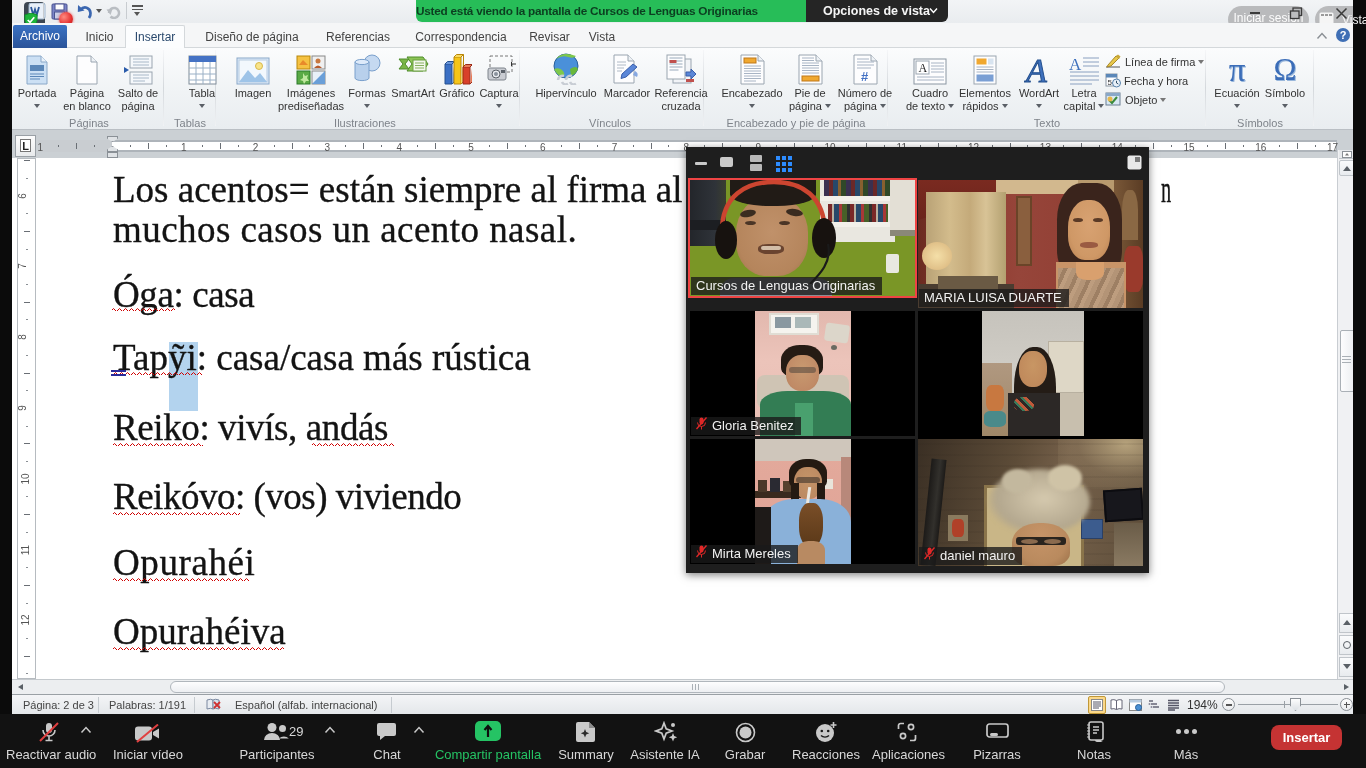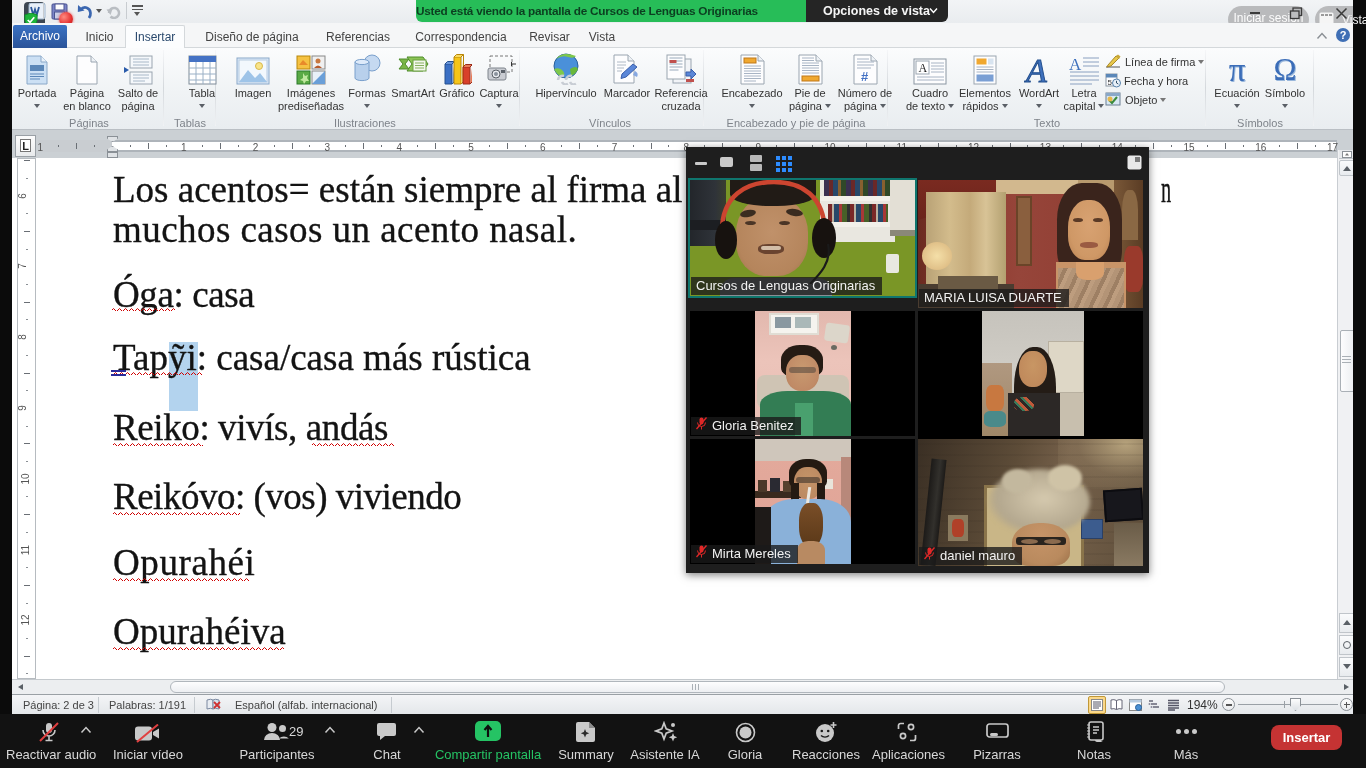--- a/index.html
+++ b/index.html
@@ -693,21 +693,21 @@
         <path d="M3 1 h11 l6 6 v12 a2 2 0 0 1 -2 2 h-15 a2 2 0 0 1 -2 -2 v-16 a2 2 0 0 1 2 -2 Z" fill="#c9c9c9"></path>
         <path d="M14 1 l6 6 h-6 Z" fill="#8a8a8a"></path>
         <path d="M10 8 l1.2 3 3 1.2 -3 1.2 -1.2 3 -1.2 -3 -3 -1.2 3 -1.2 Z" fill="#2a2a2a"></path>
       </svg>
     <div class="zt" style="left:625px;width:80px;top:33px;">Asistente IA</div>
     <svg class="abs" style="left:654px;top:7px;" width="24" height="23" viewBox="0 0 24 23">
         <path d="M10 2 l2.2 5.8 5.8 2.2 -5.8 2.2 -2.2 5.8 -2.2 -5.8 -5.8 -2.2 5.8 -2.2 Z" fill="none" stroke="#c9c9c9" stroke-width="1.7"></path>
         <path d="M19 12 l1.2 3 3 1.2 -3 1.2 -1.2 3 -1.2 -3 -3 -1.2 3 -1.2 Z" fill="#c9c9c9"></path>
         <circle cx="19" cy="4" r="2" fill="#c9c9c9"></circle>
       </svg>
-    <div class="zt" style="left:723px;width:44px;top:33px;">Gloria</div>
+    <div class="zt" style="left:723px;width:44px;top:33px;">Grabar</div>
     <svg class="abs" style="left:735px;top:8px;" width="21" height="21" viewBox="0 0 21 21">
         <circle cx="10.5" cy="10.5" r="9" fill="none" stroke="#c9c9c9" stroke-width="1.6"></circle>
         <circle cx="10.5" cy="10.5" r="6" fill="#c9c9c9"></circle>
       </svg>
     <div class="zt" style="left:792px;width:66px;top:33px;">Reacciones</div>
     <svg class="abs" style="left:815px;top:7px;" width="23" height="22" viewBox="0 0 23 22">
         <circle cx="10" cy="12" r="9" fill="#c9c9c9"></circle>
         <circle cx="6.8" cy="10" r="1.3" fill="#1a1a1a"></circle>
         <circle cx="13.2" cy="10" r="1.3" fill="#1a1a1a"></circle>
         <path d="M6 14.5 a5 4 0 0 0 8 0" stroke="#1a1a1a" stroke-width="1.4" fill="none"></path>
@@ -744,21 +744,21 @@
     <div class="abs" style="left:64px;top:17px;width:12px;height:7px;background:#b9b9b9;border-radius:1px;"></div>
     <div class="abs" style="left:90px;top:7px;width:16px;height:18px;background:
       linear-gradient(#2d8cff,#2d8cff);background-size:100% 100%;
       -webkit-mask:repeating-linear-gradient(90deg,#000 0 4px,transparent 4px 6px),repeating-linear-gradient(0deg,#000 0 4px,transparent 4px 6px);
       -webkit-mask-composite:source-in;mask-composite:intersect;"></div>
     <svg class="abs" style="left:441px;top:8px;" width="15" height="15" viewBox="0 0 15 15">
         <rect x="0.5" y="0.5" width="14" height="14" rx="2" fill="#e8e8e8"></rect>
         <rect x="8" y="2" width="5" height="5" fill="#7a7a7a"></rect>
       </svg>
 
-    <div class="zcell" id="c1" style="left:2px;top:31px;width:229px;height:120px;border:2px solid #0f766e;">
+    <div class="zcell" id="c1" style="left:2px;top:31px;width:229px;height:120px;border:2px solid #ef4444;">
       <div class="abs" style="left:0;top:0;width:225px;height:126px;background:#7a9626;"></div>
       <div class="abs" style="left:0;top:0;width:36px;height:66px;background:linear-gradient(90deg,#23262b,#2f3339 70%,#3a3e30);"></div>
       <div class="abs" style="left:0;top:40px;width:36px;height:10px;background:#1c1e22;"></div>
       <div class="abs" style="left:130px;top:0;width:75px;height:62px;background:#e9e7e0;"></div>
       <div class="abs" style="left:134px;top:0;width:67px;height:16px;background:repeating-linear-gradient(90deg,#3a3050 0 5px,#6a2828 5px 9px,#28486a 9px 14px,#886030 14px 17px,#304828 17px 22px);"></div>
       <div class="abs" style="left:130px;top:16px;width:75px;height:5px;background:#f2f0ea;"></div>
       <div class="abs" style="left:138px;top:24px;width:60px;height:18px;background:repeating-linear-gradient(90deg,#7a2828 0 4px,#b8b0a0 4px 6px,#28486a 6px 11px,#a83838 11px 14px,#486028 14px 19px,#303030 19px 22px);"></div>
       <div class="abs" style="left:130px;top:42px;width:75px;height:5px;background:#f2f0ea;"></div>
       <div class="abs" style="left:200px;top:0;width:25px;height:50px;background:#e3dfd5;"></div>
       <div class="abs" style="left:200px;top:50px;width:25px;height:6px;background:#8a8878;"></div>

